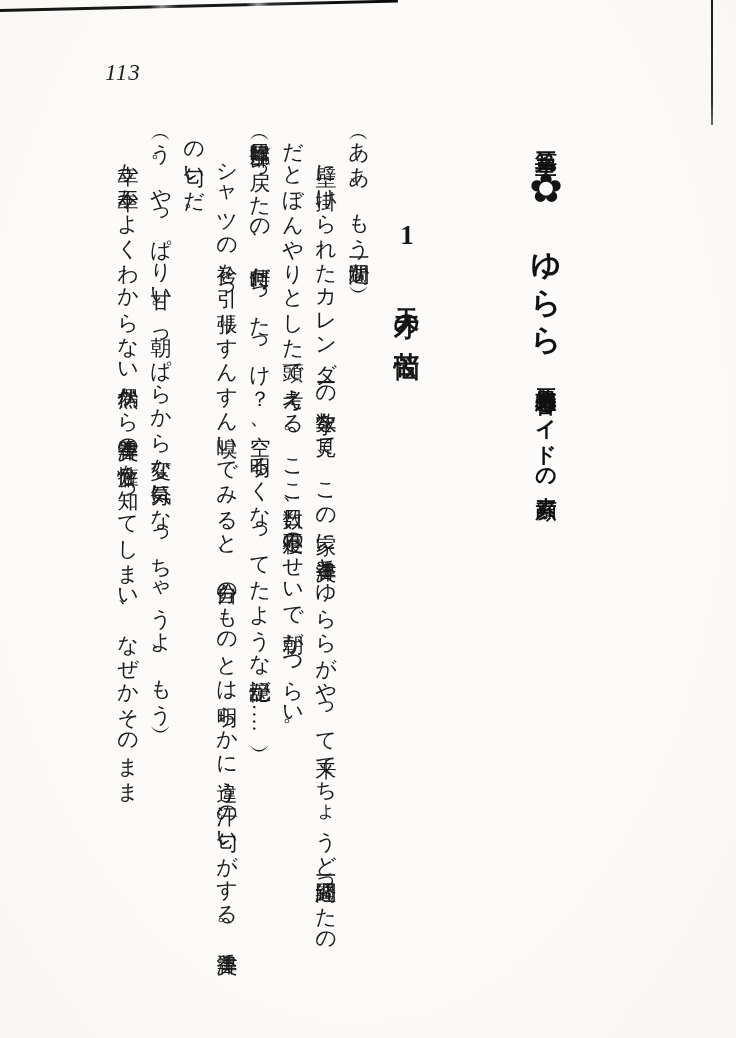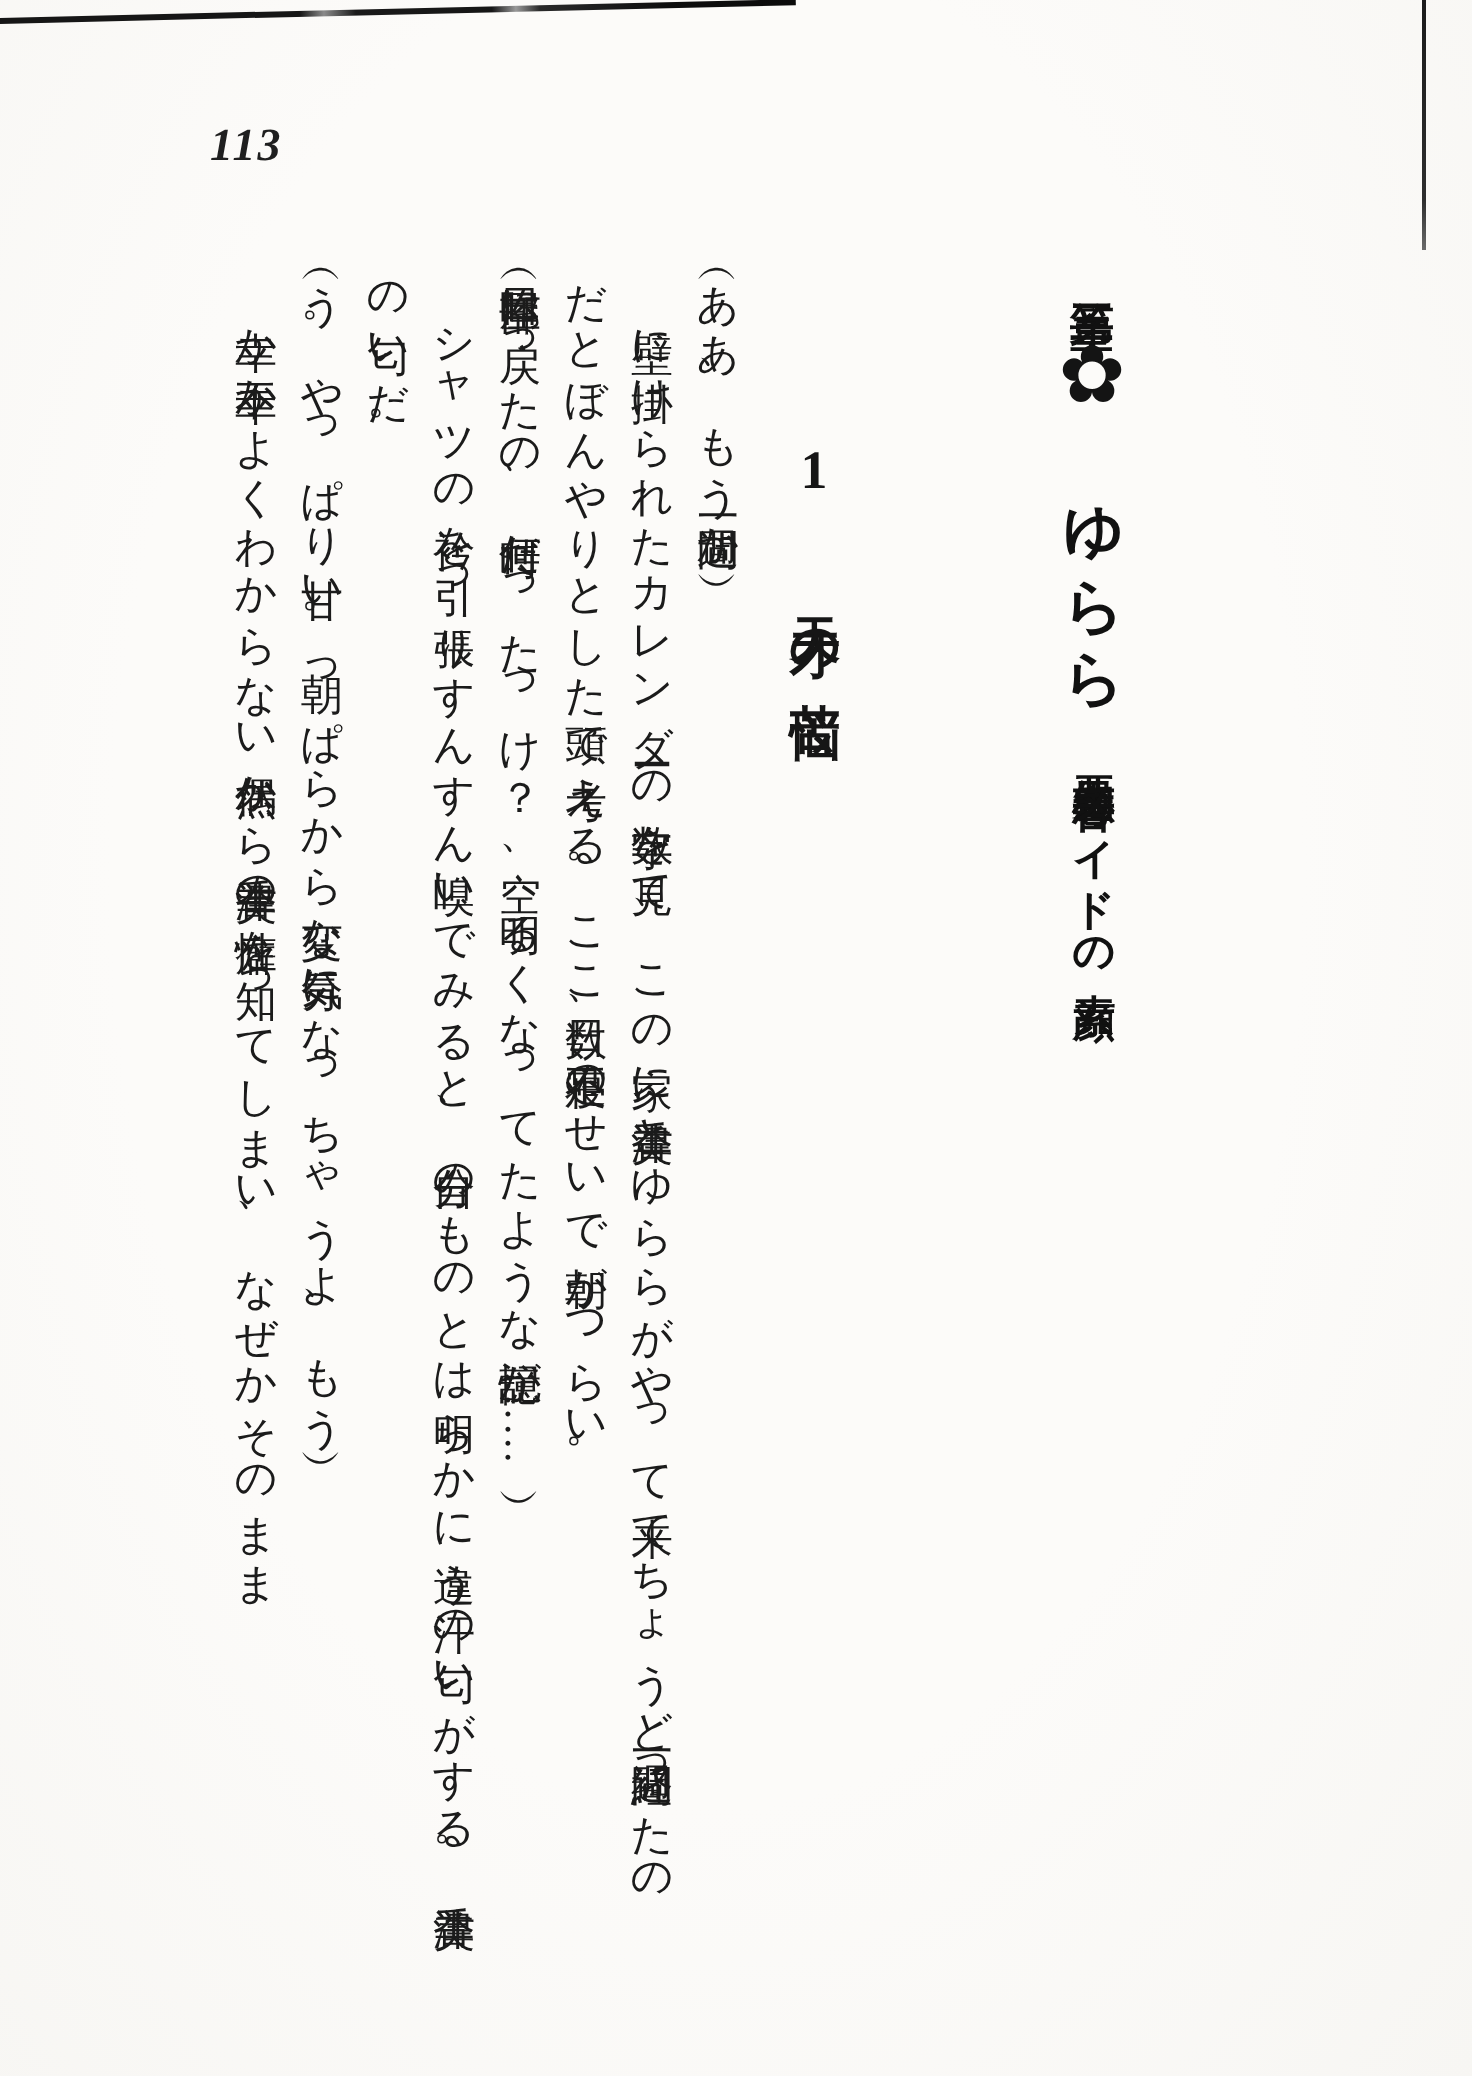--- a/index.html
+++ b/index.html
@@ -23,21 +23,21 @@
       #161616 62%, #999 65%, #2a2a2a 68%, #0e0e0e 84%, #0b0b0b 100%);
   }
   .artifact-right-line {
     position: absolute; left: 711px; top: 0; width: 2px; height: 125px;
     background: linear-gradient(180deg, #1b1b1b 0%, #2e2e2e 80%, #6a6a6a 100%);
   }
 
   
   .page-number {
     position: absolute; left: 105px; top: 60px;
-    font-style: italic; font-size: 23px; letter-spacing: 1px; color: #1f1f1f; font-weight: bold;
+    font-style: italic; font-size: 23px; letter-spacing: 1px; color: #1f1f1f;
   }
 
   
   .chapter {
     position: absolute; left: 517px; top: 133px; height: 560px; width: 58px;
     writing-mode: vertical-rl; text-orientation: upright;
     font-family: "Liberation Sans", "DejaVu Sans", sans-serif;
     line-height: 58px; color: #111;
   }
   .chapter-label  { font-size: 22px; font-weight: bold; letter-spacing: 2px; }

